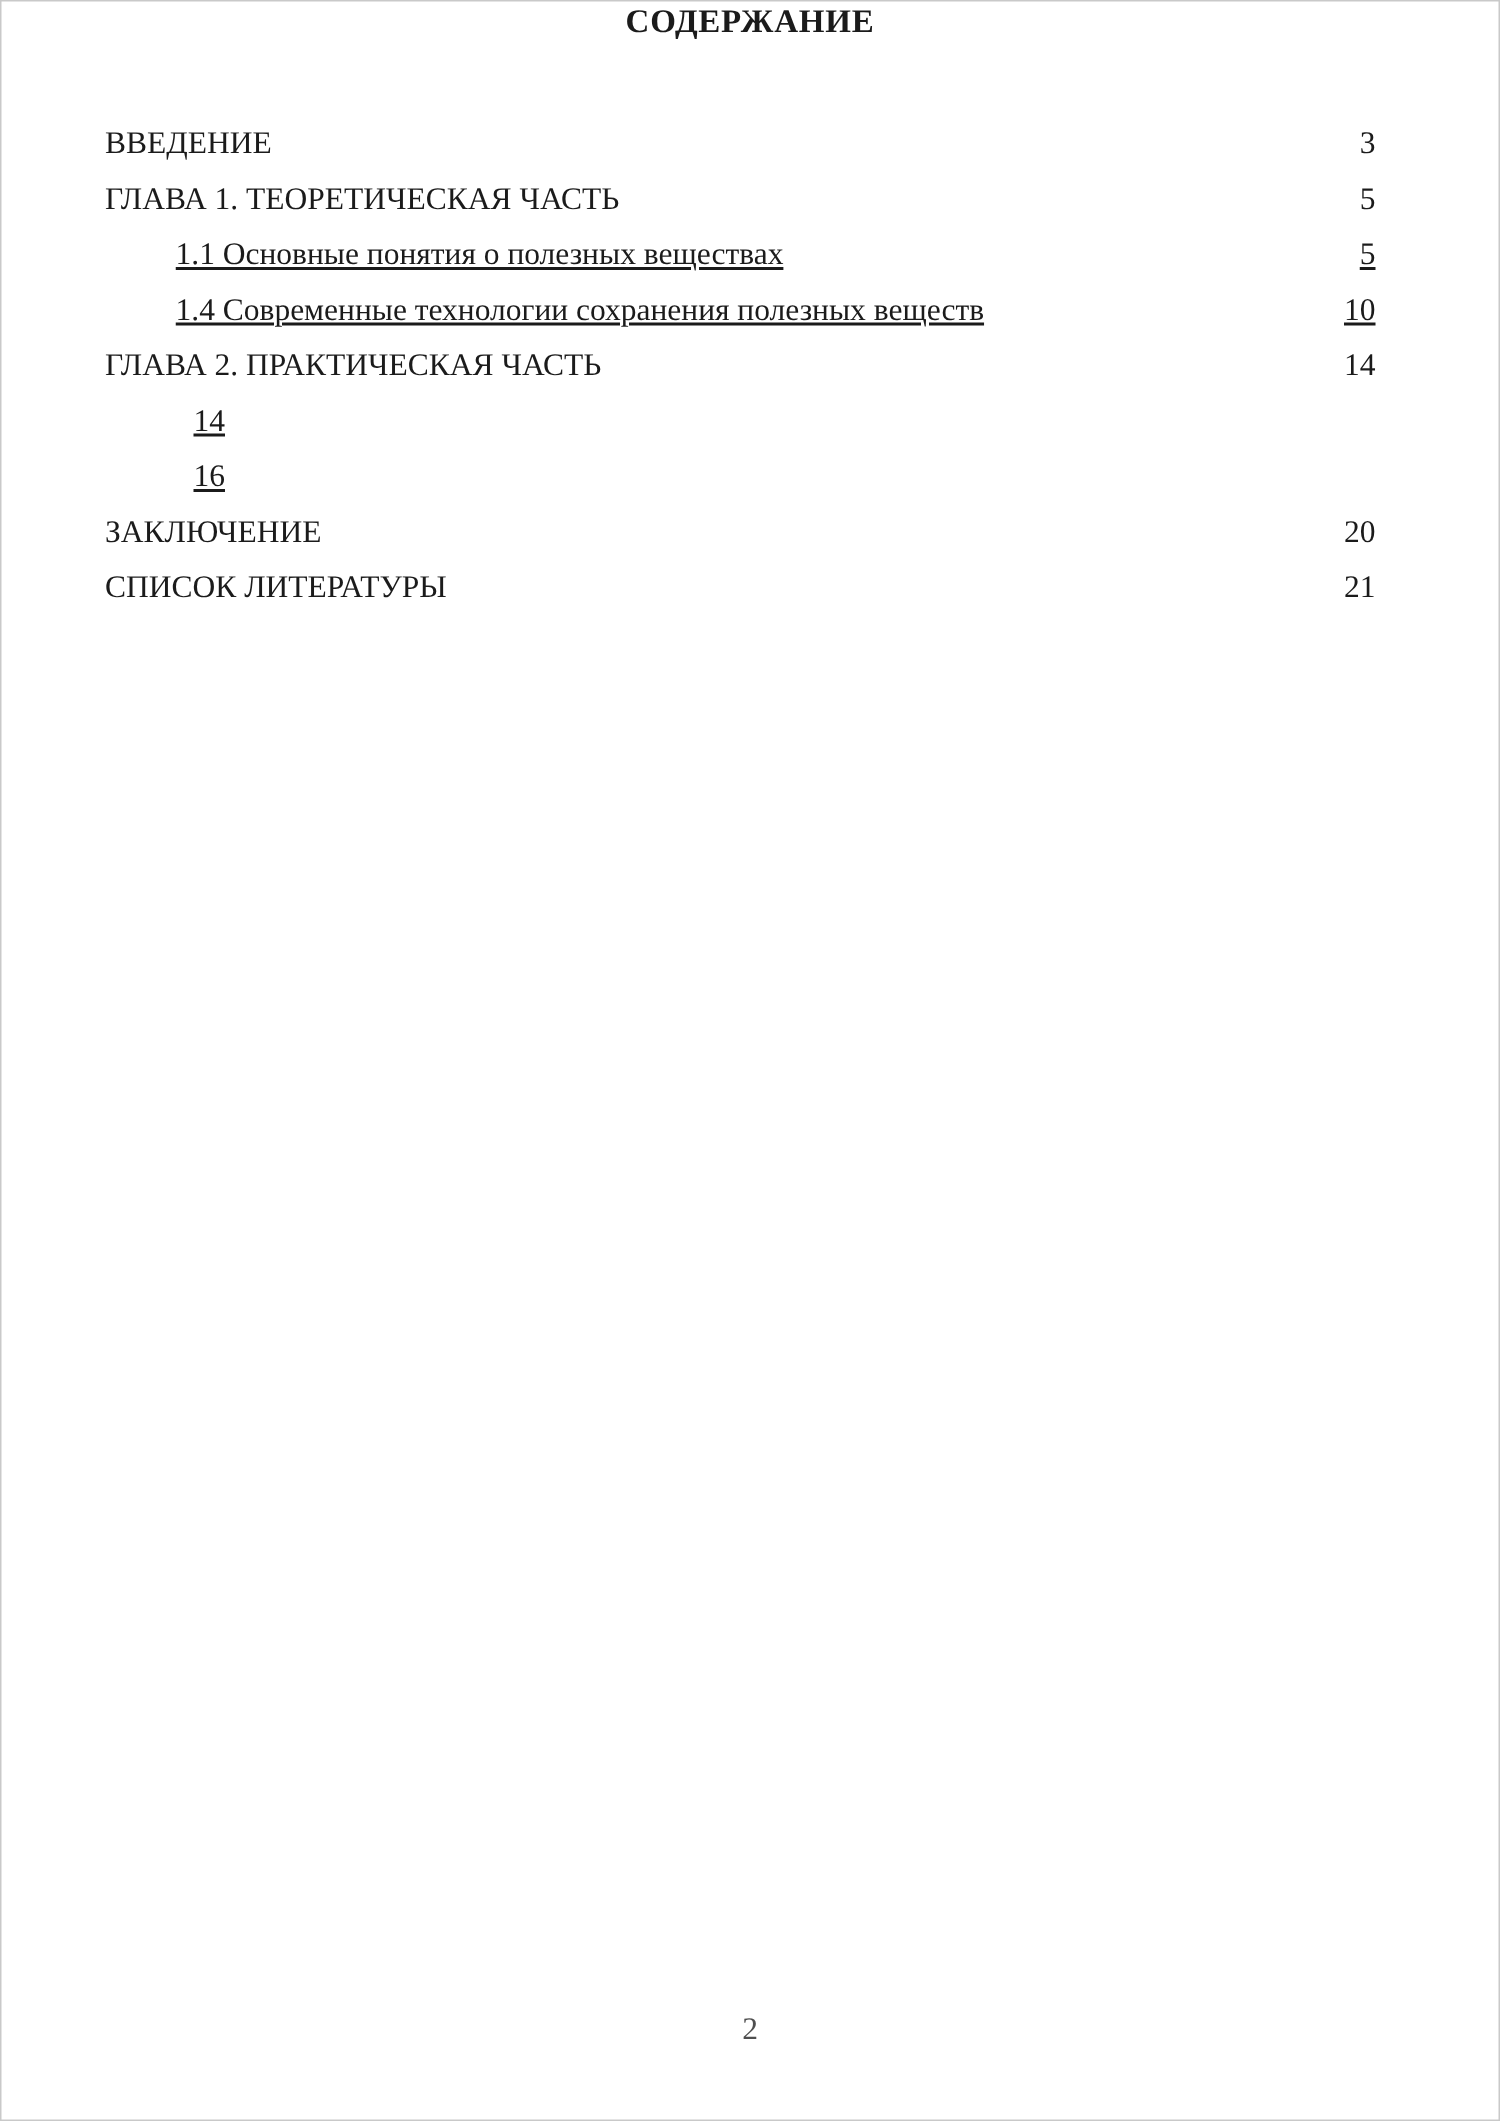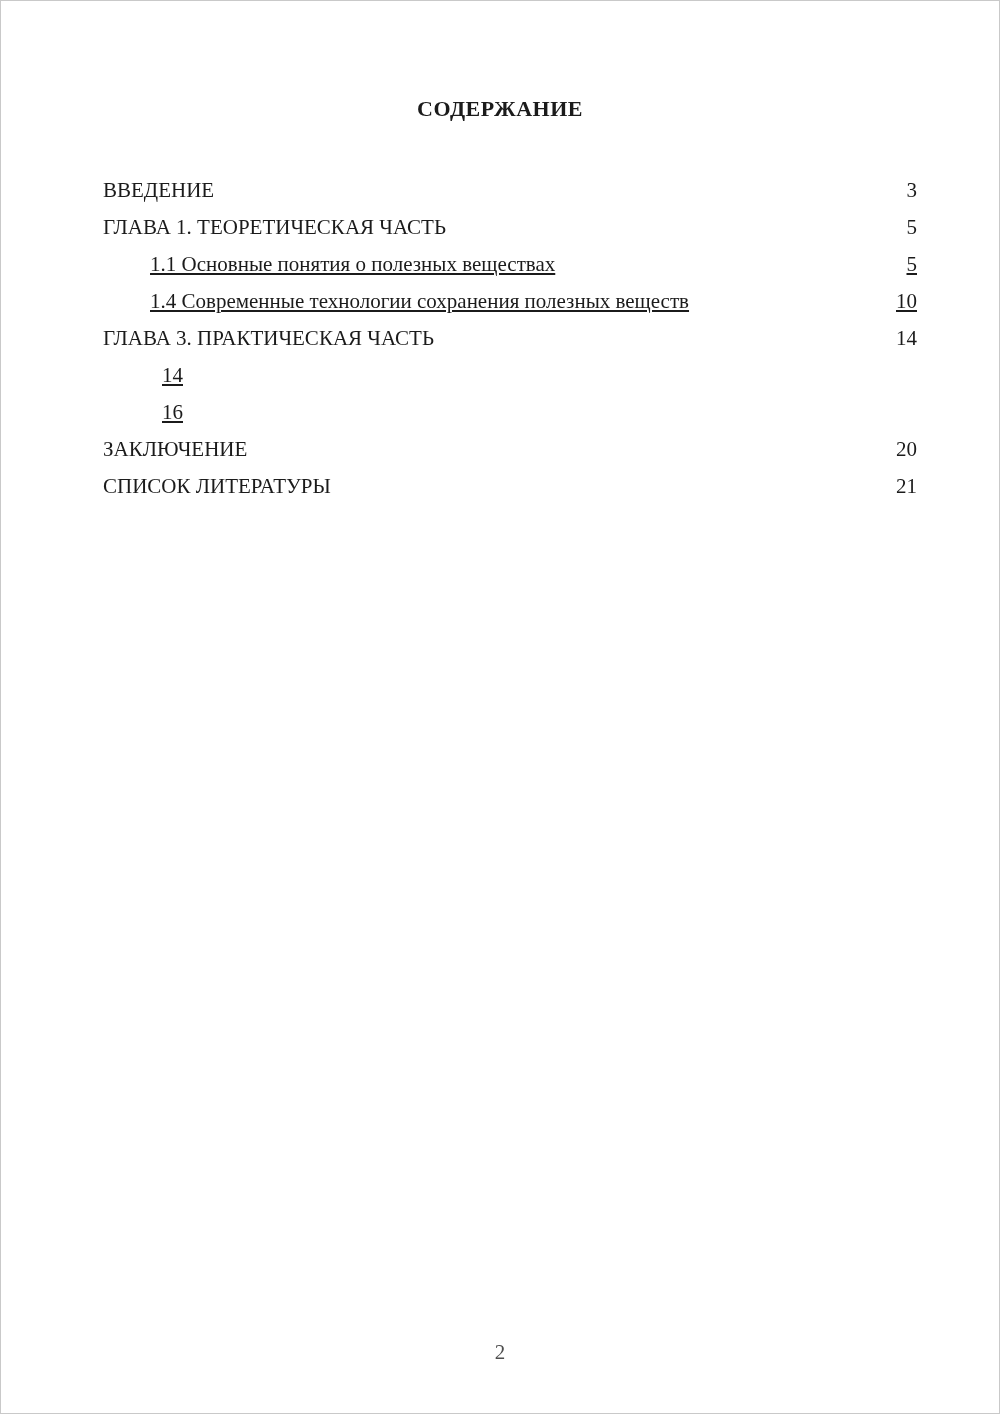--- a/index.html
+++ b/index.html
@@ -16,27 +16,26 @@
     width: 1000px;
     height: 1414px;
     border: 1px solid #c9c9c9;
     background: #ffffff;
     position: relative;
   }
   .doc-title {
     text-align: center;
     font-weight: bold;
     font-size: 22px;
-    padding-top: 95px;
     letter-spacing: 0.5px;
     color: #1b1b1b;
   }
   .toc {
     margin-top: 50px;
-    padding-left: 102px;
+    padding-left: 69px;
     padding-right: 82px;
   }
   .toc-row {
     display: flex;
     justify-content: space-between;
     align-items: baseline;
     font-size: 21px;
     line-height: 37px;
     white-space: nowrap;
   }
@@ -78,21 +77,21 @@
     </div>
 
 
 
     <div class="toc-row lvl1">
       <span class="toc-label">1.4 Современные технологии сохранения полезных веществ</span>
       <span class="toc-page">10</span>
     </div>
 
     <div class="toc-row">
-      <span class="toc-label">ГЛАВА 3. ПРАКТИЧЕСКАЯ ЧАСТЬ</span>
+      <span class="toc-label">ГЛАВА 2. ПРАКТИЧЕСКАЯ ЧАСТЬ</span>
       <span class="toc-page">14</span>
     </div>
 
     <div class="toc-row lvl1">
       <span class="toc-page">14</span>
     </div>
 
     <div class="toc-row lvl1">
       <span class="toc-page">16</span>
     </div>

